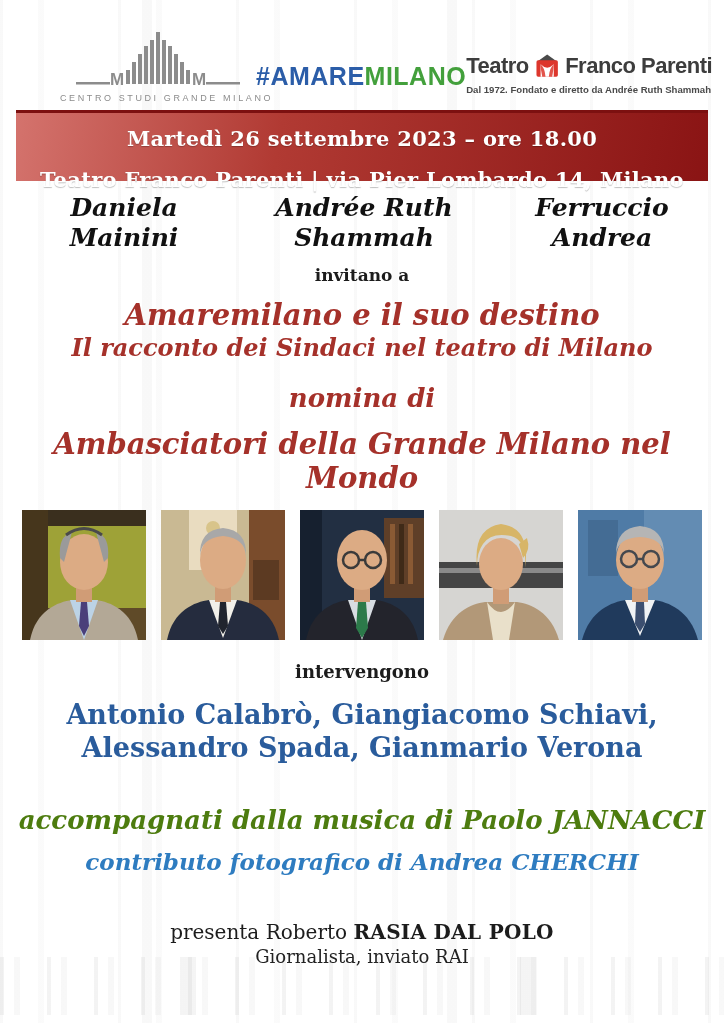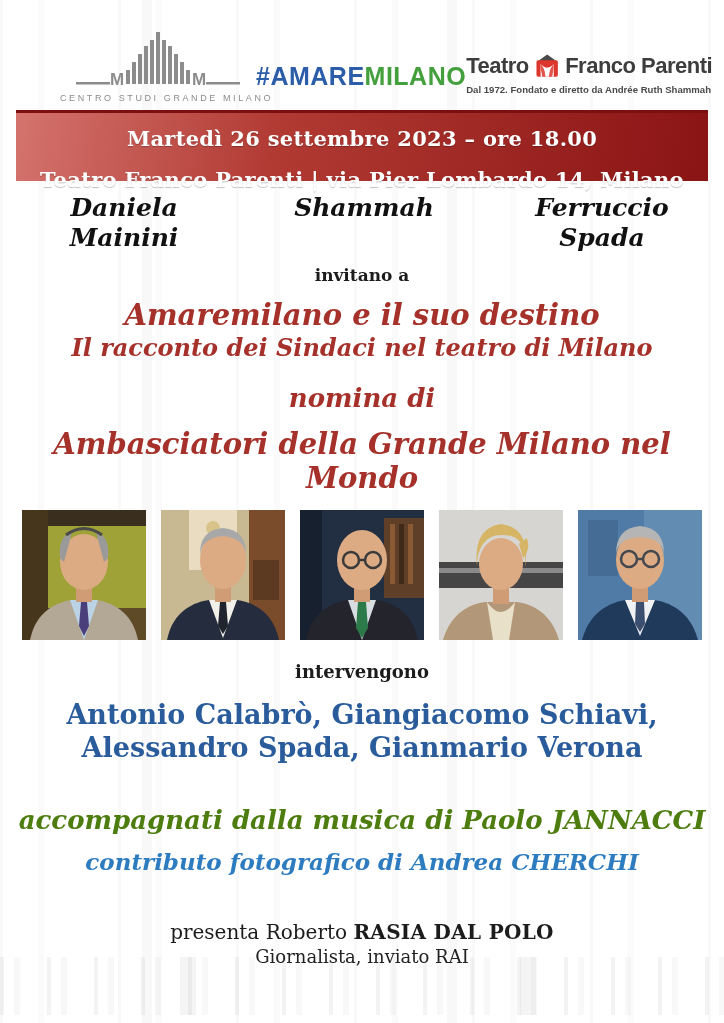--- a/index.html
+++ b/index.html
@@ -147,25 +147,26 @@
     <div>Martedì 26 settembre 2023 – ore 18.00</div>
     <div>Teatro Franco Parenti | via Pier Lombardo 14, Milano</div>
   </div>
 
   <div class="hosts">
     <div class="host">
       <div>Daniela</div>
       <div>Mainini</div>
     </div>
     <div class="host">
+      <div>Andrée Ruth</div>
       <div>Shammah</div>
     </div>
     <div class="host">
       <div>Ferruccio</div>
-      <div>Spada</div>
+      <div>Andrea</div>
     </div>
   </div>
 
   <div class="invitano">invitano a</div>
 
   <div class="ev-title">Amaremilano e il suo destino</div>
   <div class="ev-sub">Il racconto dei Sindaci nel teatro di Milano</div>
   <div class="nomina">nomina di</div>
   <div class="amb">Ambasciatori della Grande Milano nel Mondo</div>
 

